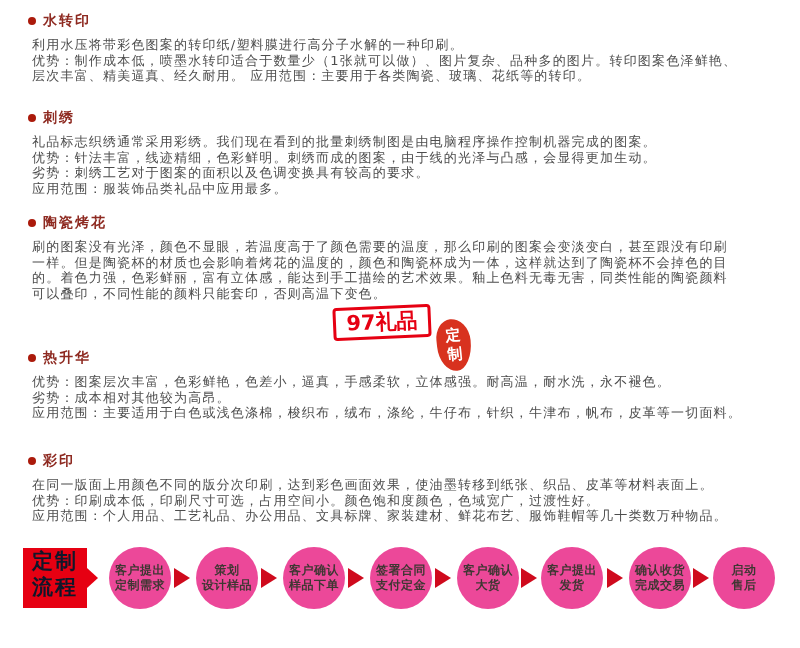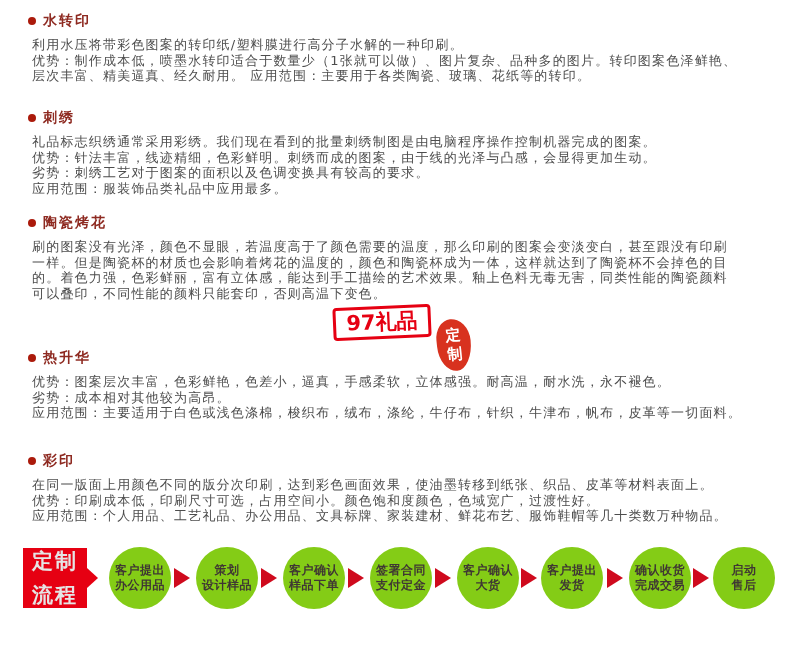--- a/index.html
+++ b/index.html
@@ -25,30 +25,30 @@
     position:absolute;left:437px;top:319px;width:34px;height:52px;
     background:#d8321f;color:#ffffff;display:flex;flex-direction:column;
     justify-content:center;align-items:center;font-weight:bold;font-size:15px;
     line-height:19px;border-radius:46% 54% 48% 52% / 38% 44% 56% 50%;
     transform:rotate(-6deg);
   }
   
   .flow{position:absolute;left:0;top:545px;width:800px;height:90px;}
   .flow-label{
     position:absolute;left:23px;top:3px;width:64px;height:60px;background:#e60012;
-    color:#e5e5e5;display:flex;flex-direction:column;justify-content:space-between;align-items:center;
+    color:#0f172a;display:flex;flex-direction:column;justify-content:flex-start;align-items:center;
     font-size:21px;font-weight:bold;line-height:26px;letter-spacing:2px;
   }
   .flow-label::after{
     content:'';position:absolute;left:100%;top:50%;transform:translateY(-50%);
     border:10px solid transparent;border-left:11px solid #e60012;
   }
   .step{
     position:absolute;top:2px;width:62px;height:62px;border-radius:50%;
-    background:#84cc16;display:flex;flex-direction:column;justify-content:center;align-items:center;
+    background:#ec4899;display:flex;flex-direction:column;justify-content:center;align-items:center;
     color:#3f3733;font-weight:bold;font-size:12px;line-height:15px;text-align:center;
     letter-spacing:0.5px;
   }
   .arrow{
     position:absolute;top:23px;width:0;height:0;
     border-top:10px solid transparent;border-bottom:10px solid transparent;
     border-left:16px solid #cf0a1d;
   }
 </style>
 </head>
@@ -123,21 +123,21 @@
 </div>
 
 <div class="flow">
   <div class="flow-label">
     <span>定制</span>
     <span>流程</span>
   </div>
 
   <div class="step" style="left:109px">
     <span>客户提出</span>
-    <span>办公用品</span>
+    <span>定制需求</span>
   </div>
   <div class="arrow" style="left:174px"></div>
 
   <div class="step" style="left:196px">
     <span>策划</span>
     <span>设计样品</span>
   </div>
   <div class="arrow" style="left:261px"></div>
 
   <div class="step" style="left:283px">

